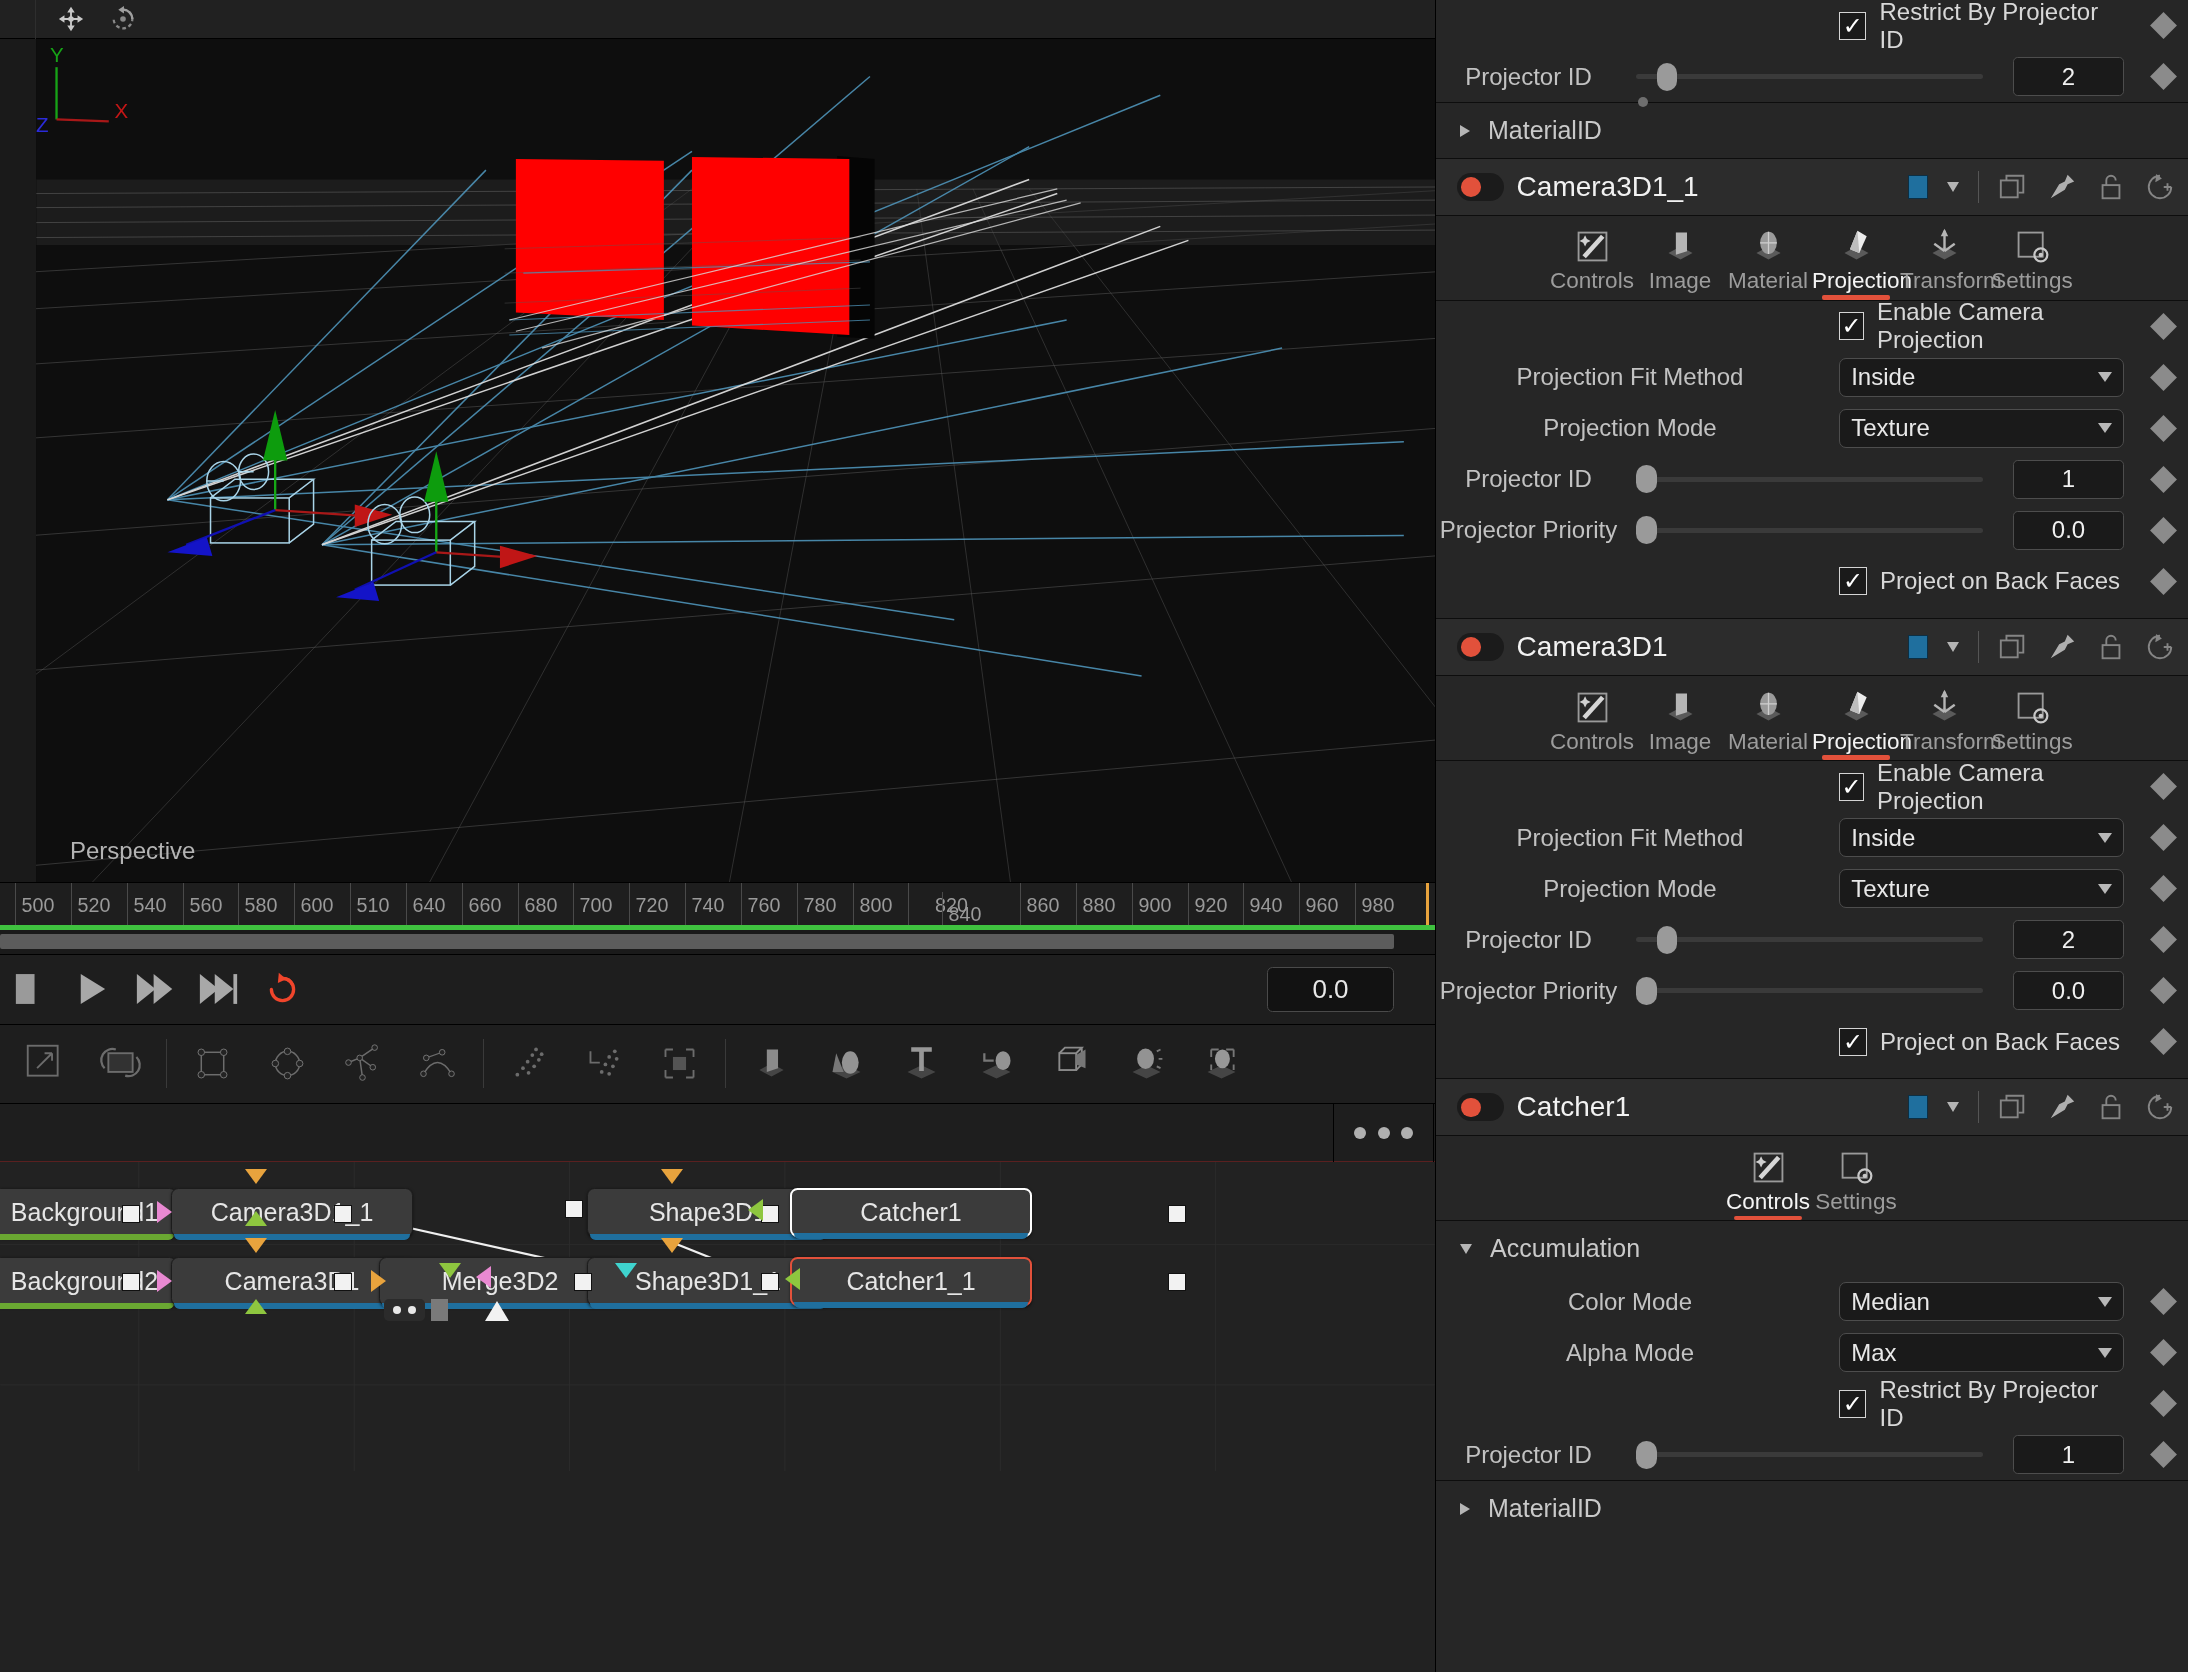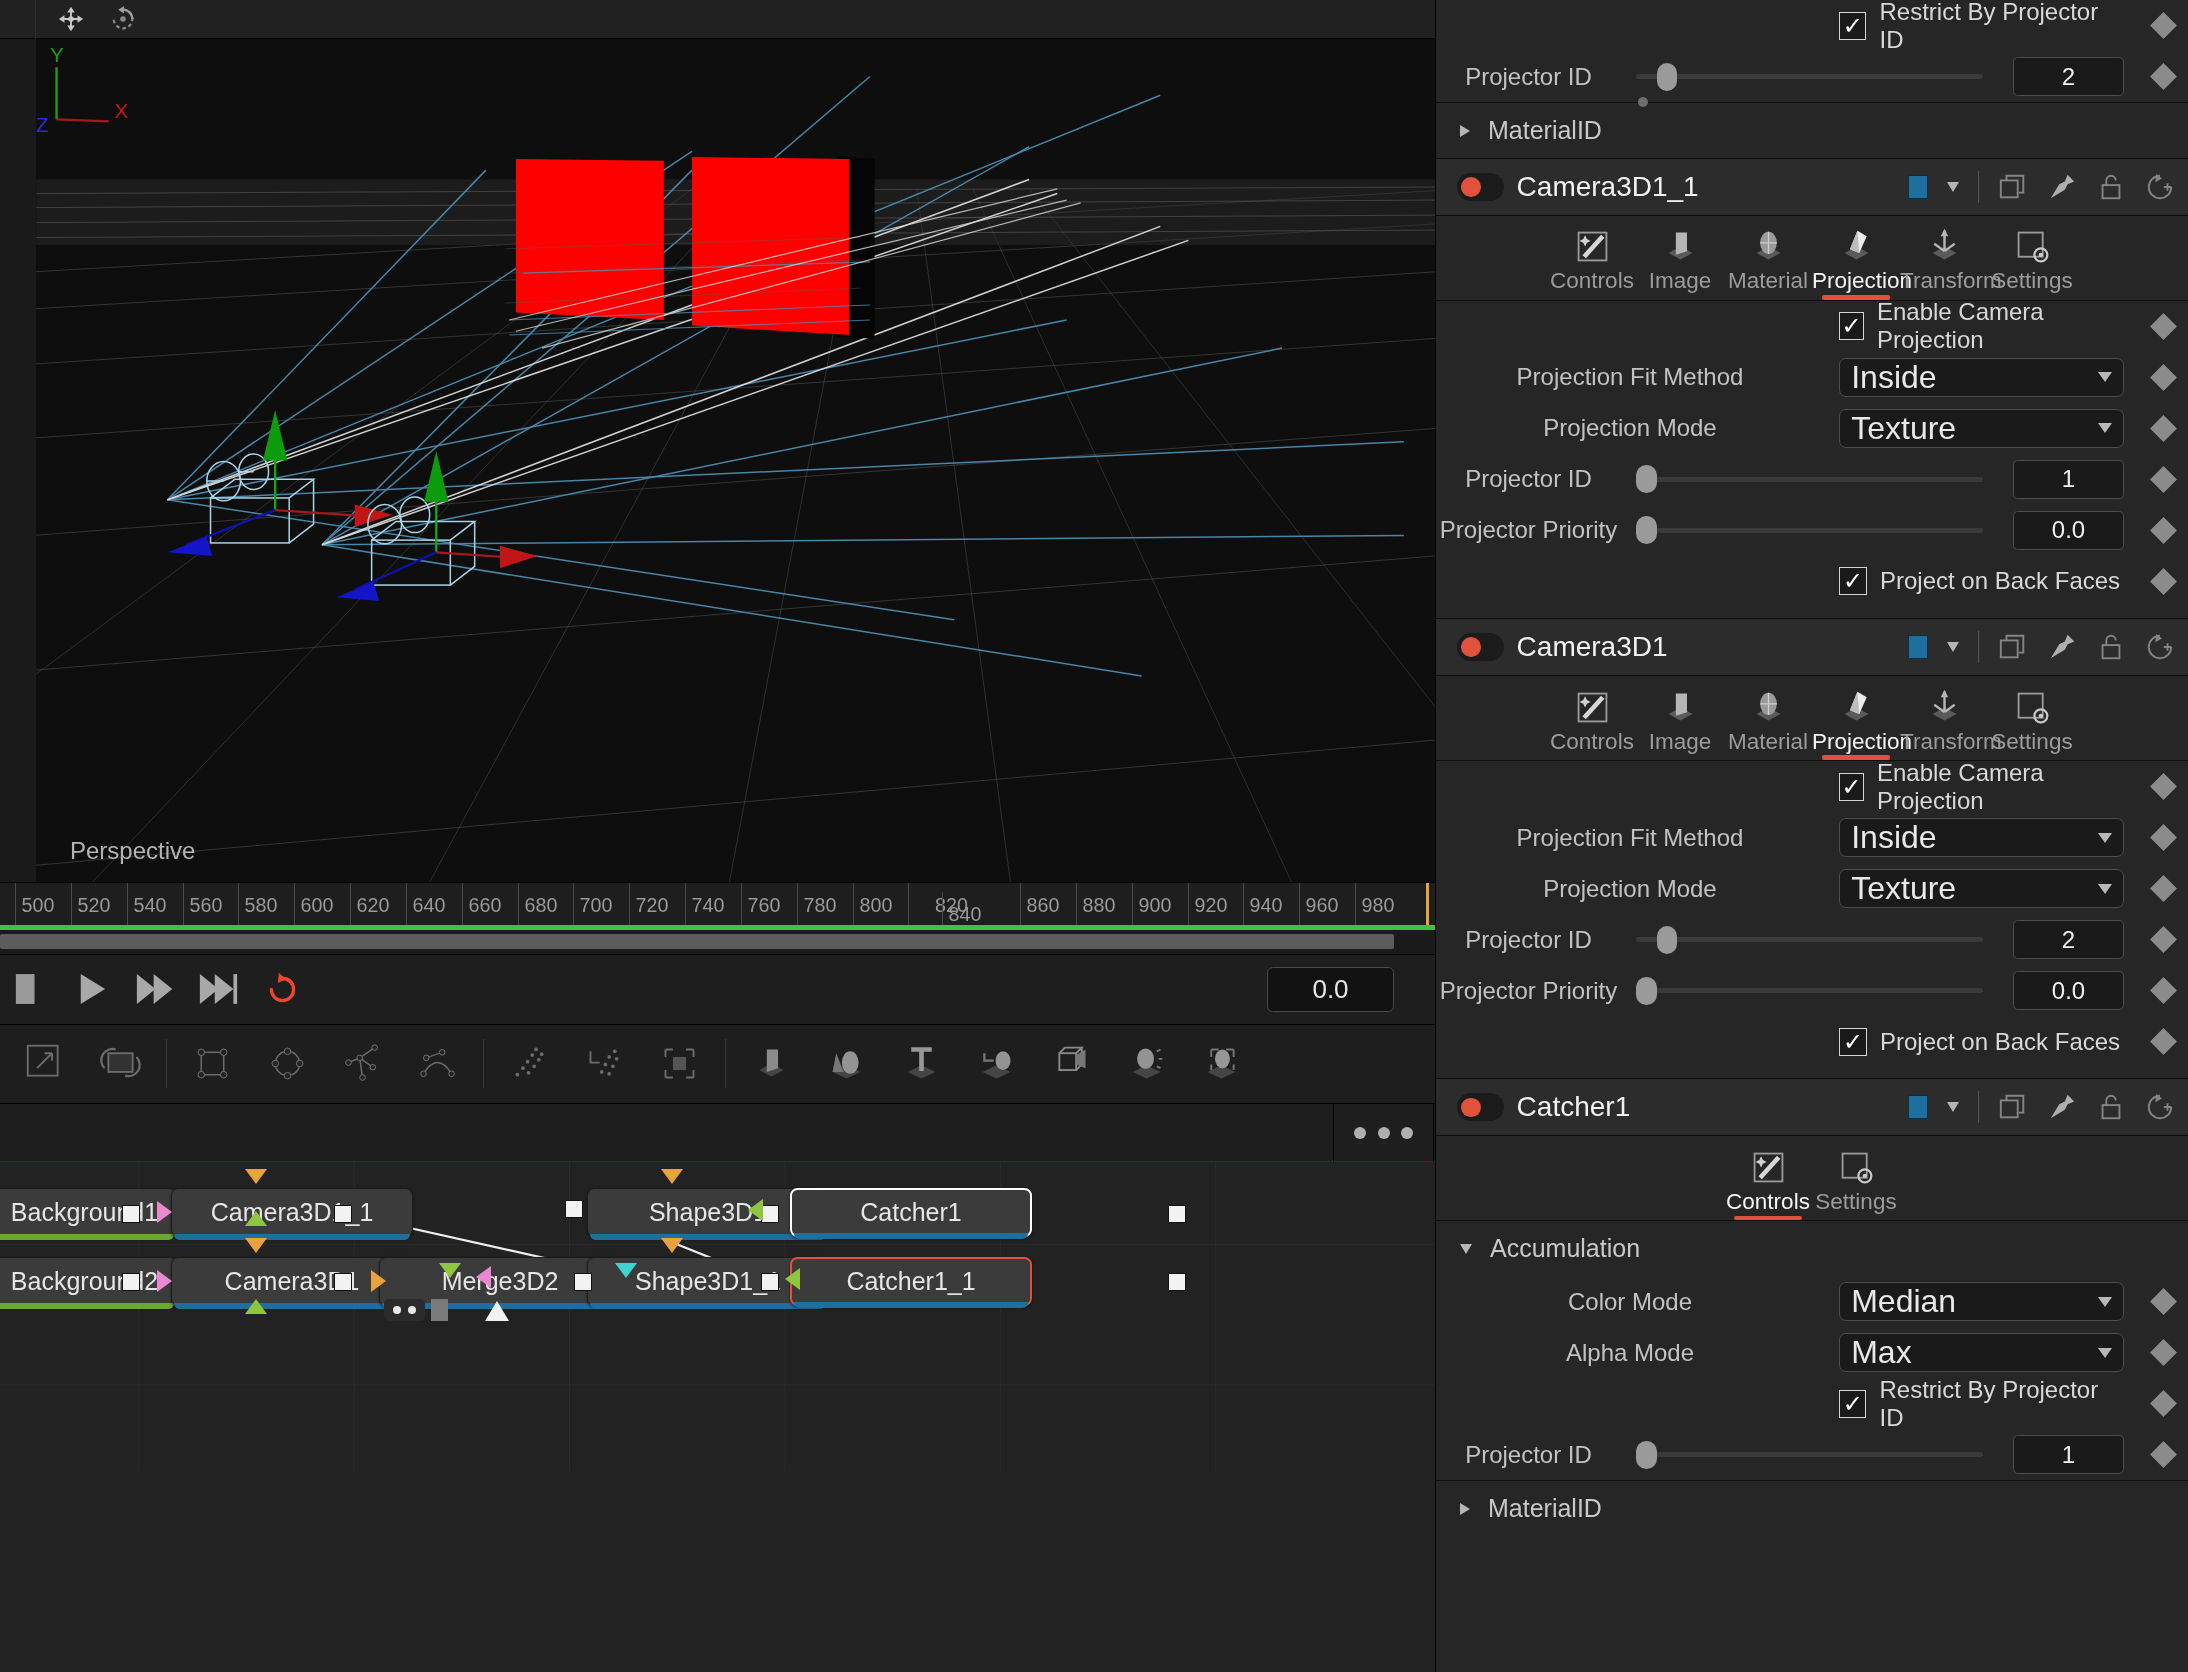--- a/index.html
+++ b/index.html
@@ -159,21 +159,21 @@
   .ctrl-field { flex: 1; display: flex; align-items: center; gap: 13px; }
   .checkbox {
     width: 28px; height: 28px; border: 1.9px solid #d4d4d4; background: #1a1a1a;
     display: flex; align-items: center; justify-content: center;
     font-size: 24px; color: #fff; line-height: 1;
   }
   .cb-label { font-size: 24px; color: #d8d8d8; }
   .dropdown {
     flex: 1; height: 39px; background: #1a1a1a; border: 0.9px solid #4d4d4d;
     border-radius: 7px; display: flex; align-items: center;
-    padding: 0 11.2px; font-size: 32px; color: #e8e8e8; max-width: 506px;
+    padding: 0 11.2px; font-size: 24px; color: #e8e8e8; max-width: 506px;
   }
   .dd-caret { margin-left: auto; width: 0; height: 0;
               border-top: 10.3px solid #b8b8b8; border-left: 7.5px solid transparent;
               border-right: 7.5px solid transparent; }
   .slider-wrap { width: 347px; height: 39px; position: relative; display: flex; align-items: center; }
   .slider-track { width: 100%; height: 4.7px; background: #3a3a3a; border-radius: 2.8px; }
   .slider-knob { position: absolute; width: 20.6px; height: 28px; border-radius: 10.3px; background: #9a9a9a; }
   .slider-mark { position: absolute; bottom: -1.9px; width: 10.3px; height: 10.3px;
                  border-radius: 50%; background: #6e6e6e; }
   .numfield {
@@ -334,21 +334,21 @@
       <div class="vp-label">Perspective</div>
     </div>
 
     <div class="ruler" id="ruler">
         <div class="tick" style="left: 15px;">500</div>
         <div class="tick" style="left: 71px;">520</div>
         <div class="tick" style="left: 127px;">540</div>
         <div class="tick" style="left: 183px;">560</div>
         <div class="tick" style="left: 238px;">580</div>
         <div class="tick" style="left: 294px;">600</div>
-        <div class="tick" style="left: 350px;">620</div>
+        <div class="tick" style="left: 350px;">510</div>
         <div class="tick" style="left: 406px;">640</div>
         <div class="tick" style="left: 462px;">660</div>
         <div class="tick" style="left: 518px;">680</div>
         <div class="tick" style="left: 573px;">700</div>
         <div class="tick" style="left: 629px;">720</div>
         <div class="tick" style="left: 685px;">740</div>
         <div class="tick" style="left: 741px;">760</div>
         <div class="tick" style="left: 797px;">780</div>
         <div class="tick" style="left: 853px;">800</div>
         <div class="tick" style="left: 908px; padding-left: 26px;">820</div>

